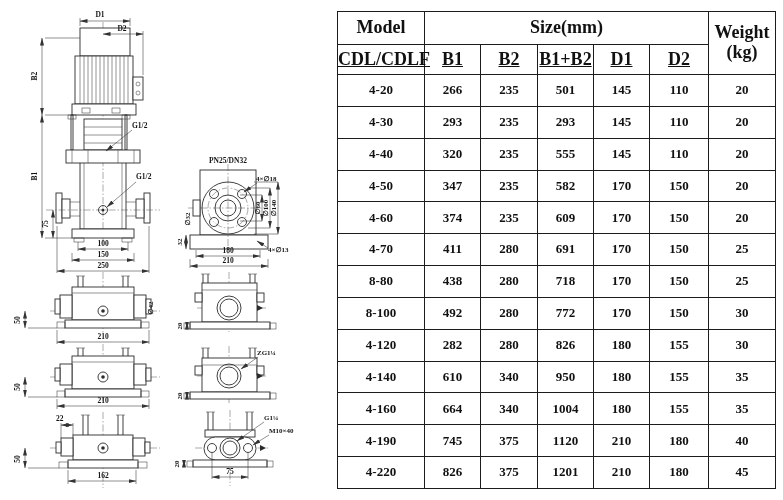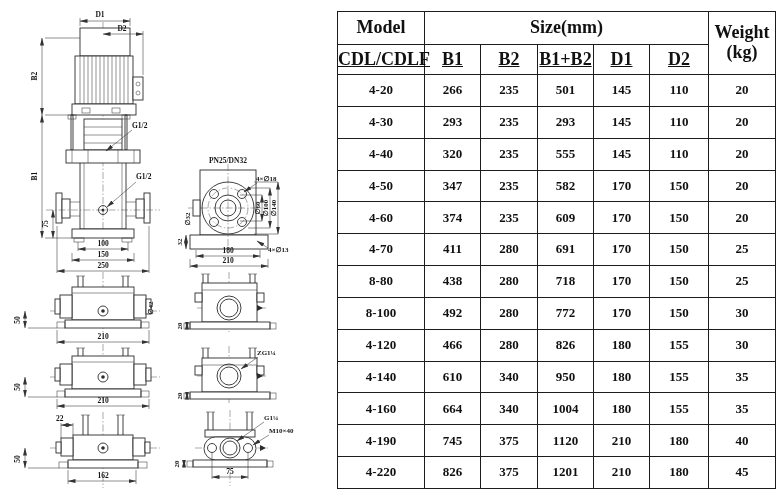--- a/index.html
+++ b/index.html
@@ -452,21 +452,21 @@
       <td>8-100</td>
       <td>492</td>
       <td>280</td>
       <td>772</td>
       <td>170</td>
       <td>150</td>
       <td>30</td>
     </tr>
     <tr>
       <td>4-120</td>
-      <td>466</td>
+      <td>282</td>
       <td>280</td>
       <td>826</td>
       <td>180</td>
       <td>155</td>
       <td>30</td>
     </tr>
     <tr>
       <td>4-140</td>
       <td>610</td>
       <td>340</td>

